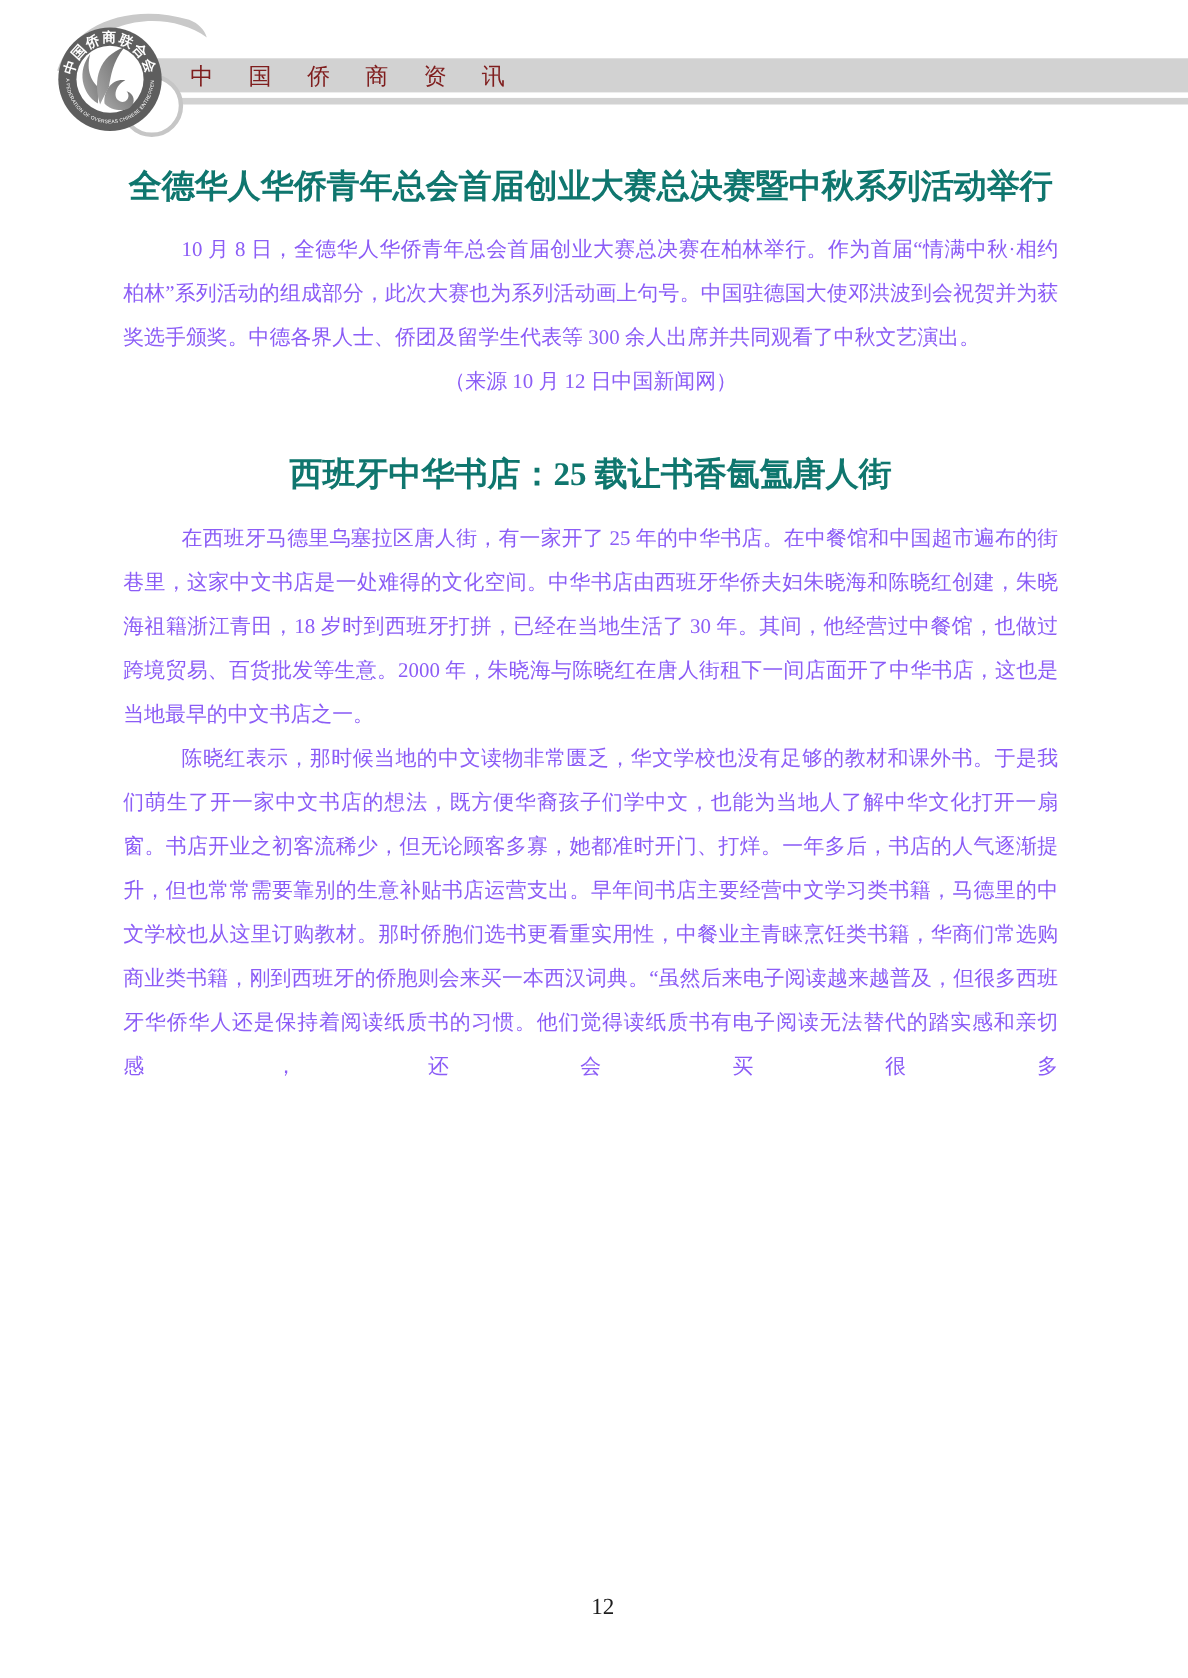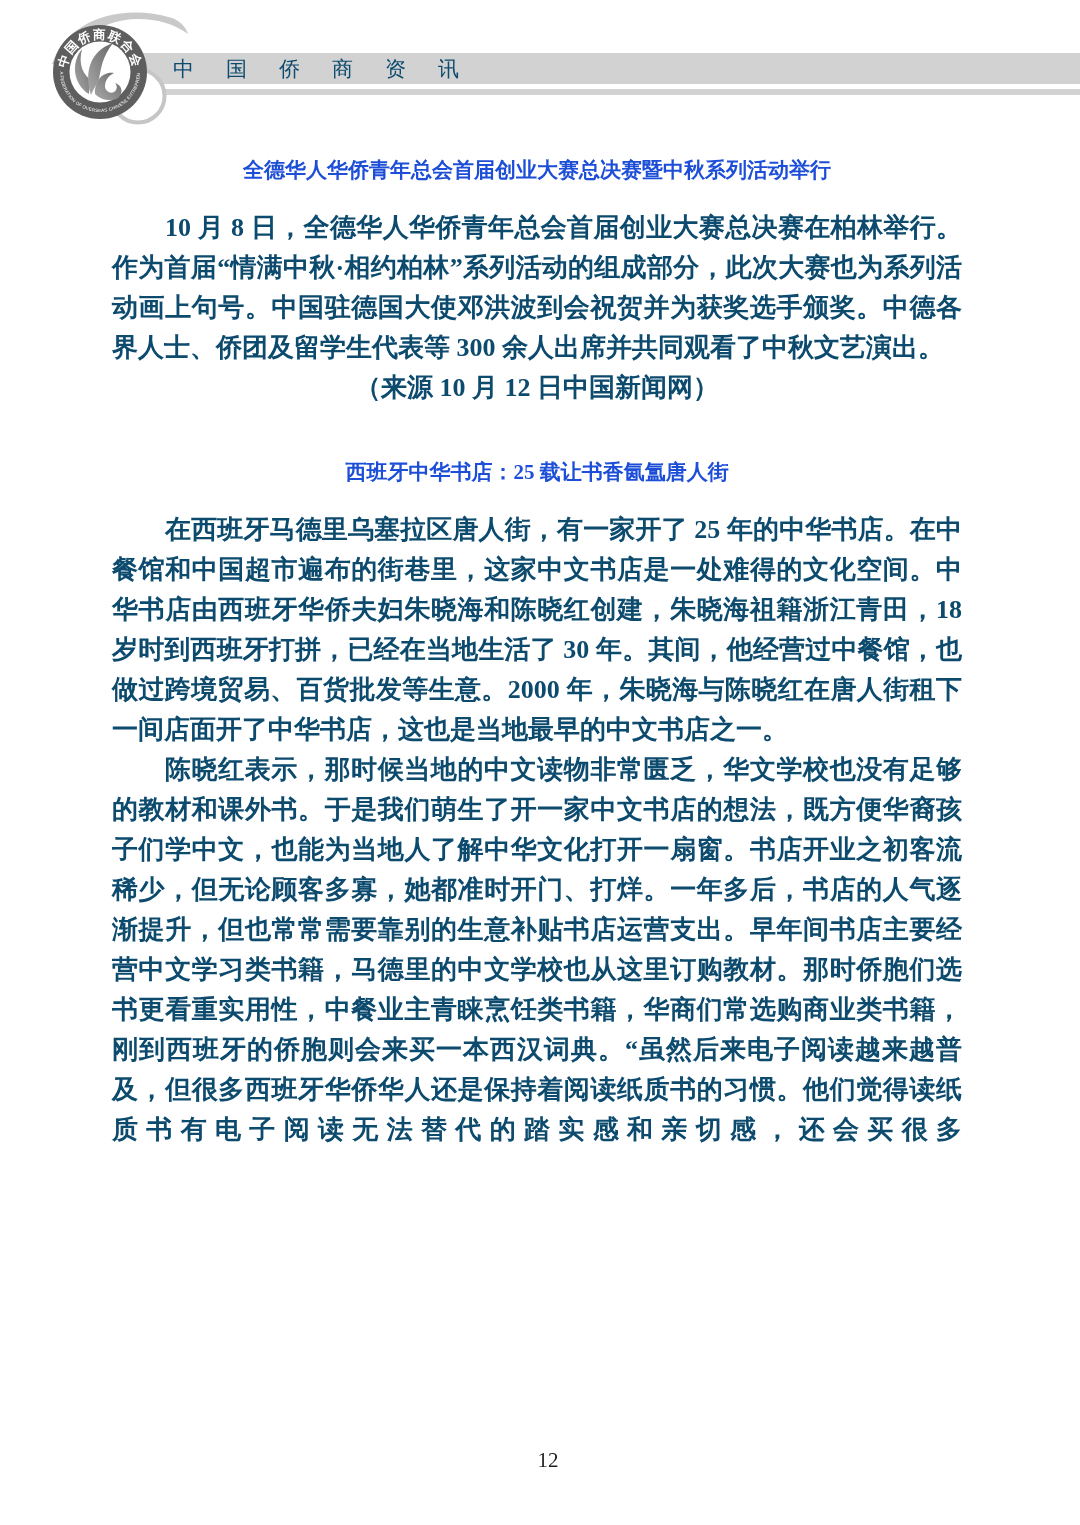--- a/index.html
+++ b/index.html
@@ -21,21 +21,21 @@
     height: 31px;
     background: #d2d2d2;
     z-index: 1;
     display: flex;
     align-items: center;
   }
   .band-text {
     padding-left: 48px;
     font-size: 21px;
     letter-spacing: 32px;
-    color: #0c4a6e;
+    color: #7f1d1d;
     font-family: "Liberation Sans", sans-serif;
     white-space: nowrap;
   }
   .band-thin {
     position: absolute;
     left: 125px; right: 0; top: 89px;
     height: 6px;
     background: #d2d2d2;
     z-index: 1;
   }
@@ -47,37 +47,36 @@
 
   
   .content {
     position: absolute;
     left: 112px;
     top: 150px;
     width: 850px;
   }
   h1.article-title {
     margin: 0 0 18px 0;
-    font-size: 21px;
+    font-size: 30px;
     line-height: 40px;
     font-weight: bold;
-    color: #1d4ed8;
+    color: #0f766e;
     text-align: center;
   }
   h1.article-title.second {
     margin-top: 44px;
   }
   .content p {
     margin: 0;
-    font-size: 26px;
+    font-size: 19px;
     line-height: 40px;
     text-align: justify;
     text-indent: 53px;
-    color: #0c4a6e;
-    font-weight: bold;
+    color: #8b5cf6;
   }
   .content p.runon { text-align-last: justify; }
   .content p.source {
     text-align: center;
     text-indent: 0;
   }
 
   
   .footer {
     position: absolute;

